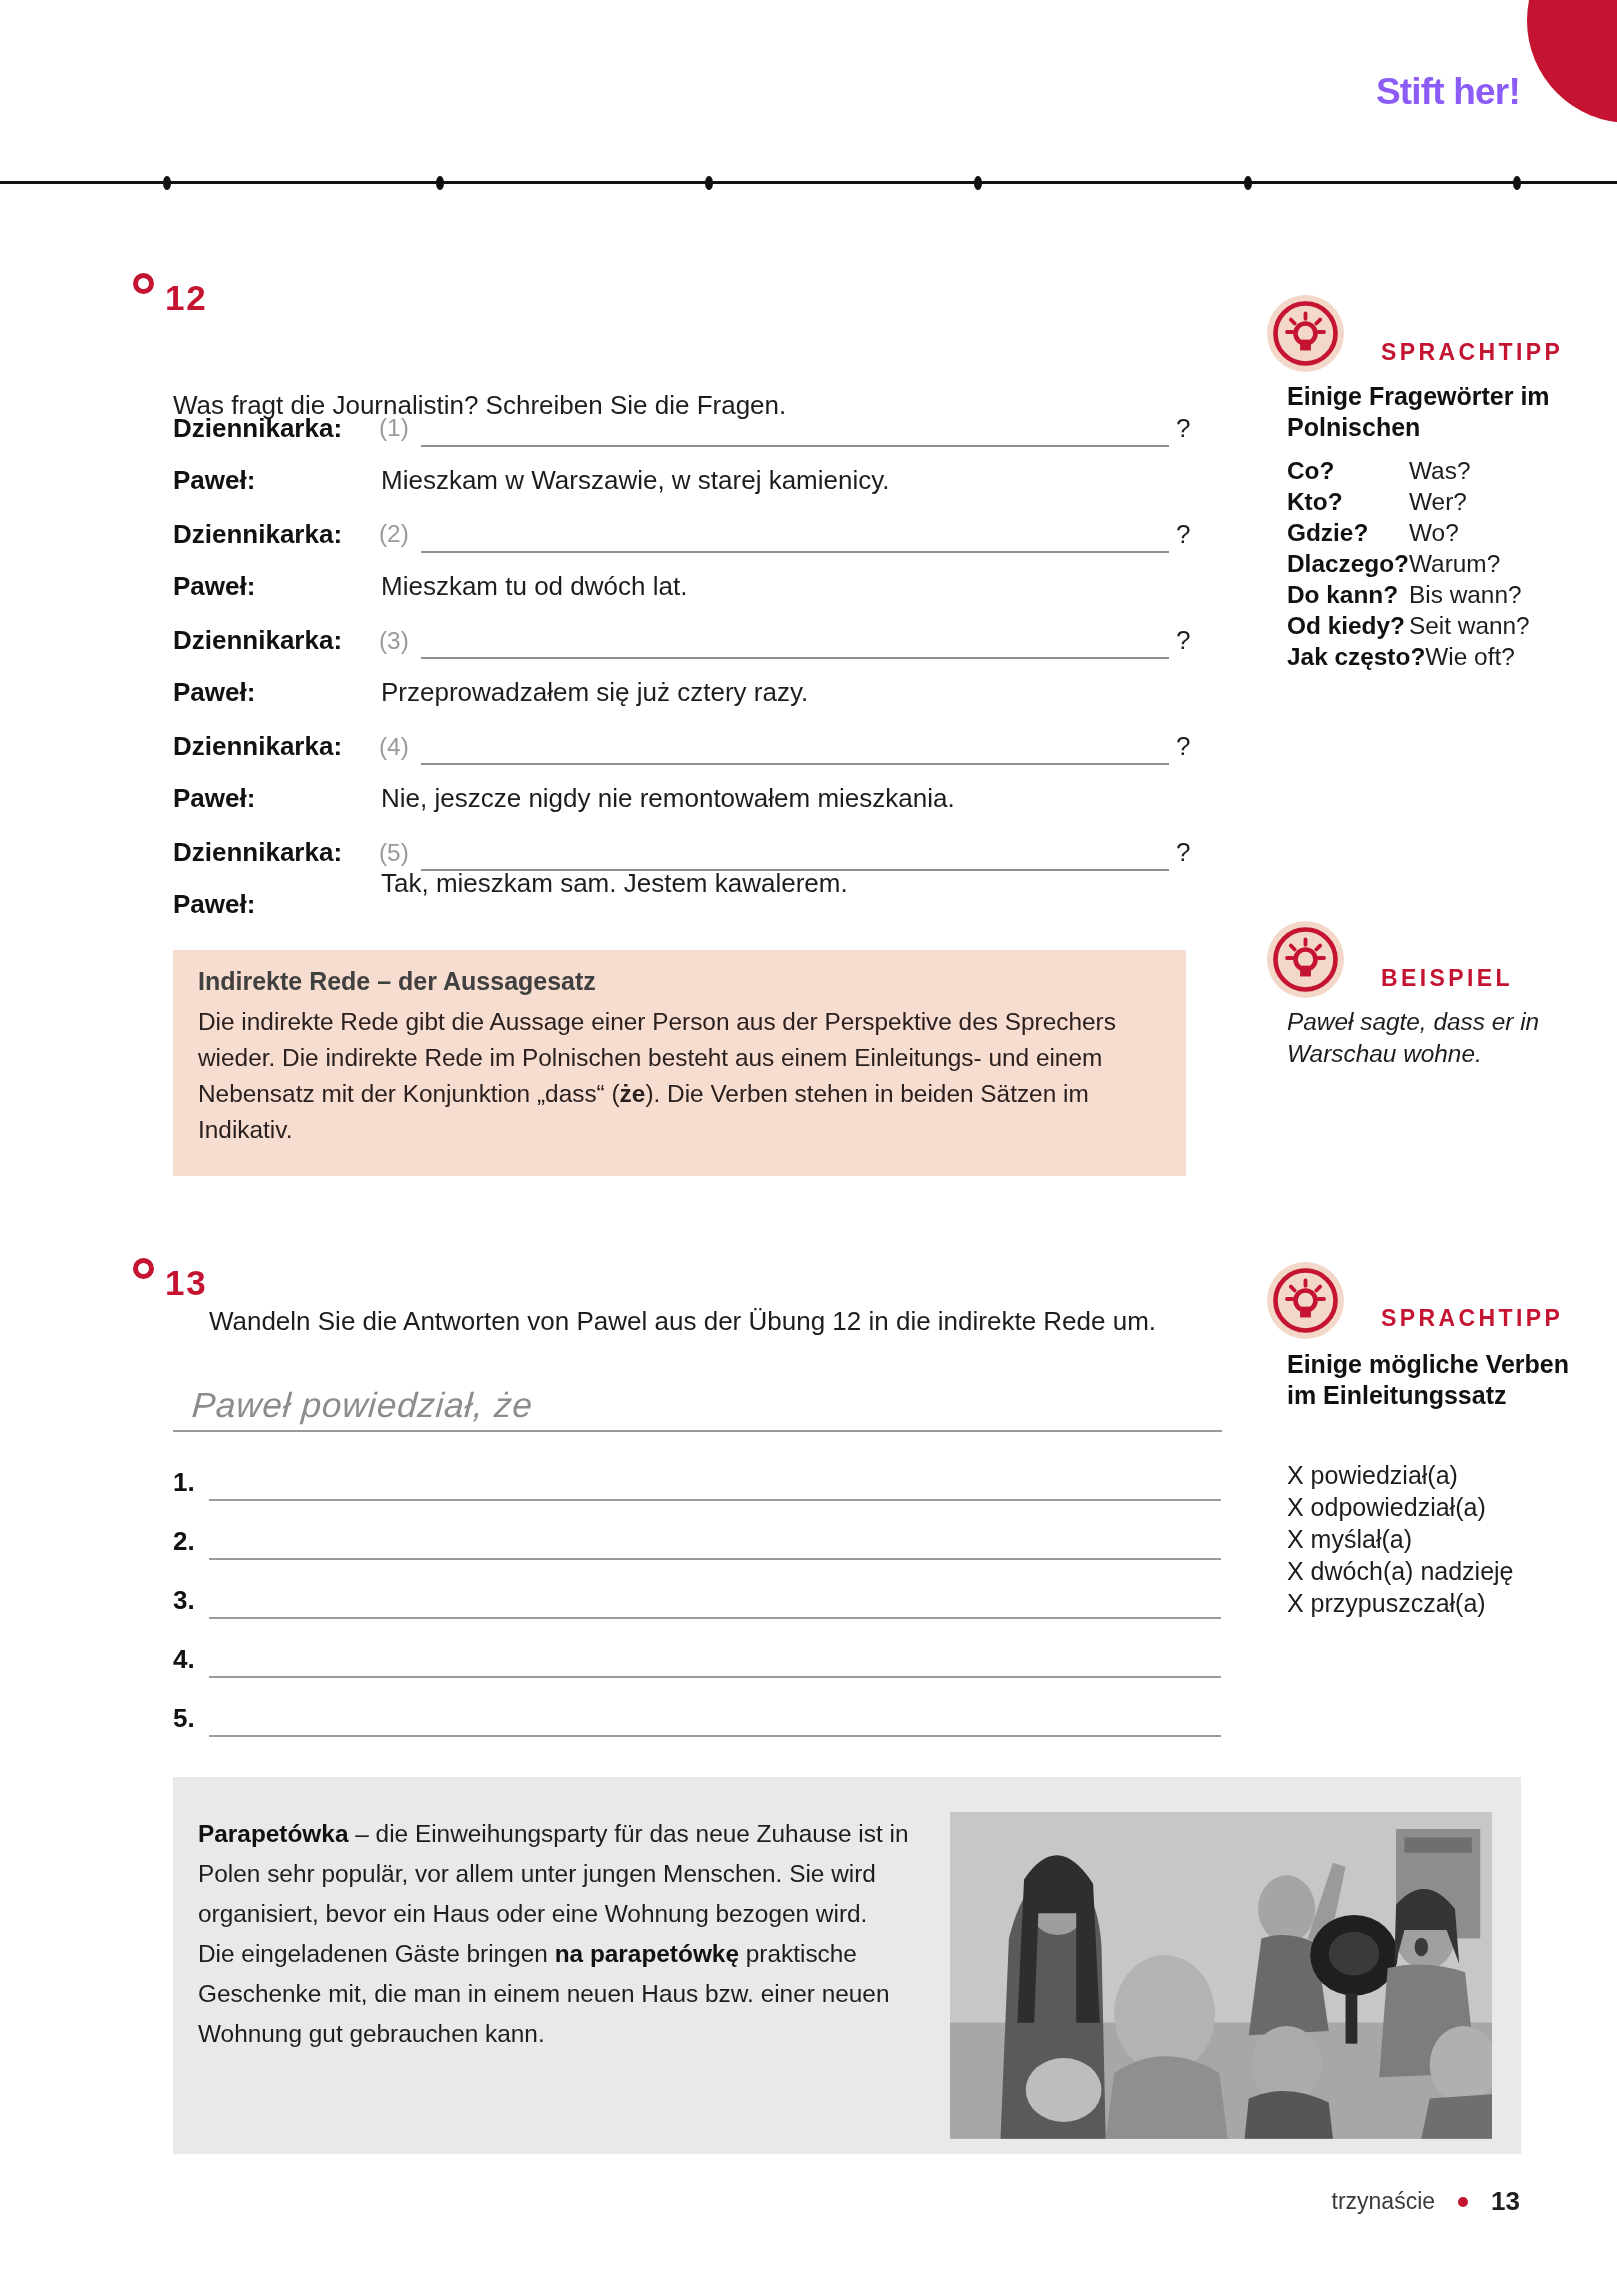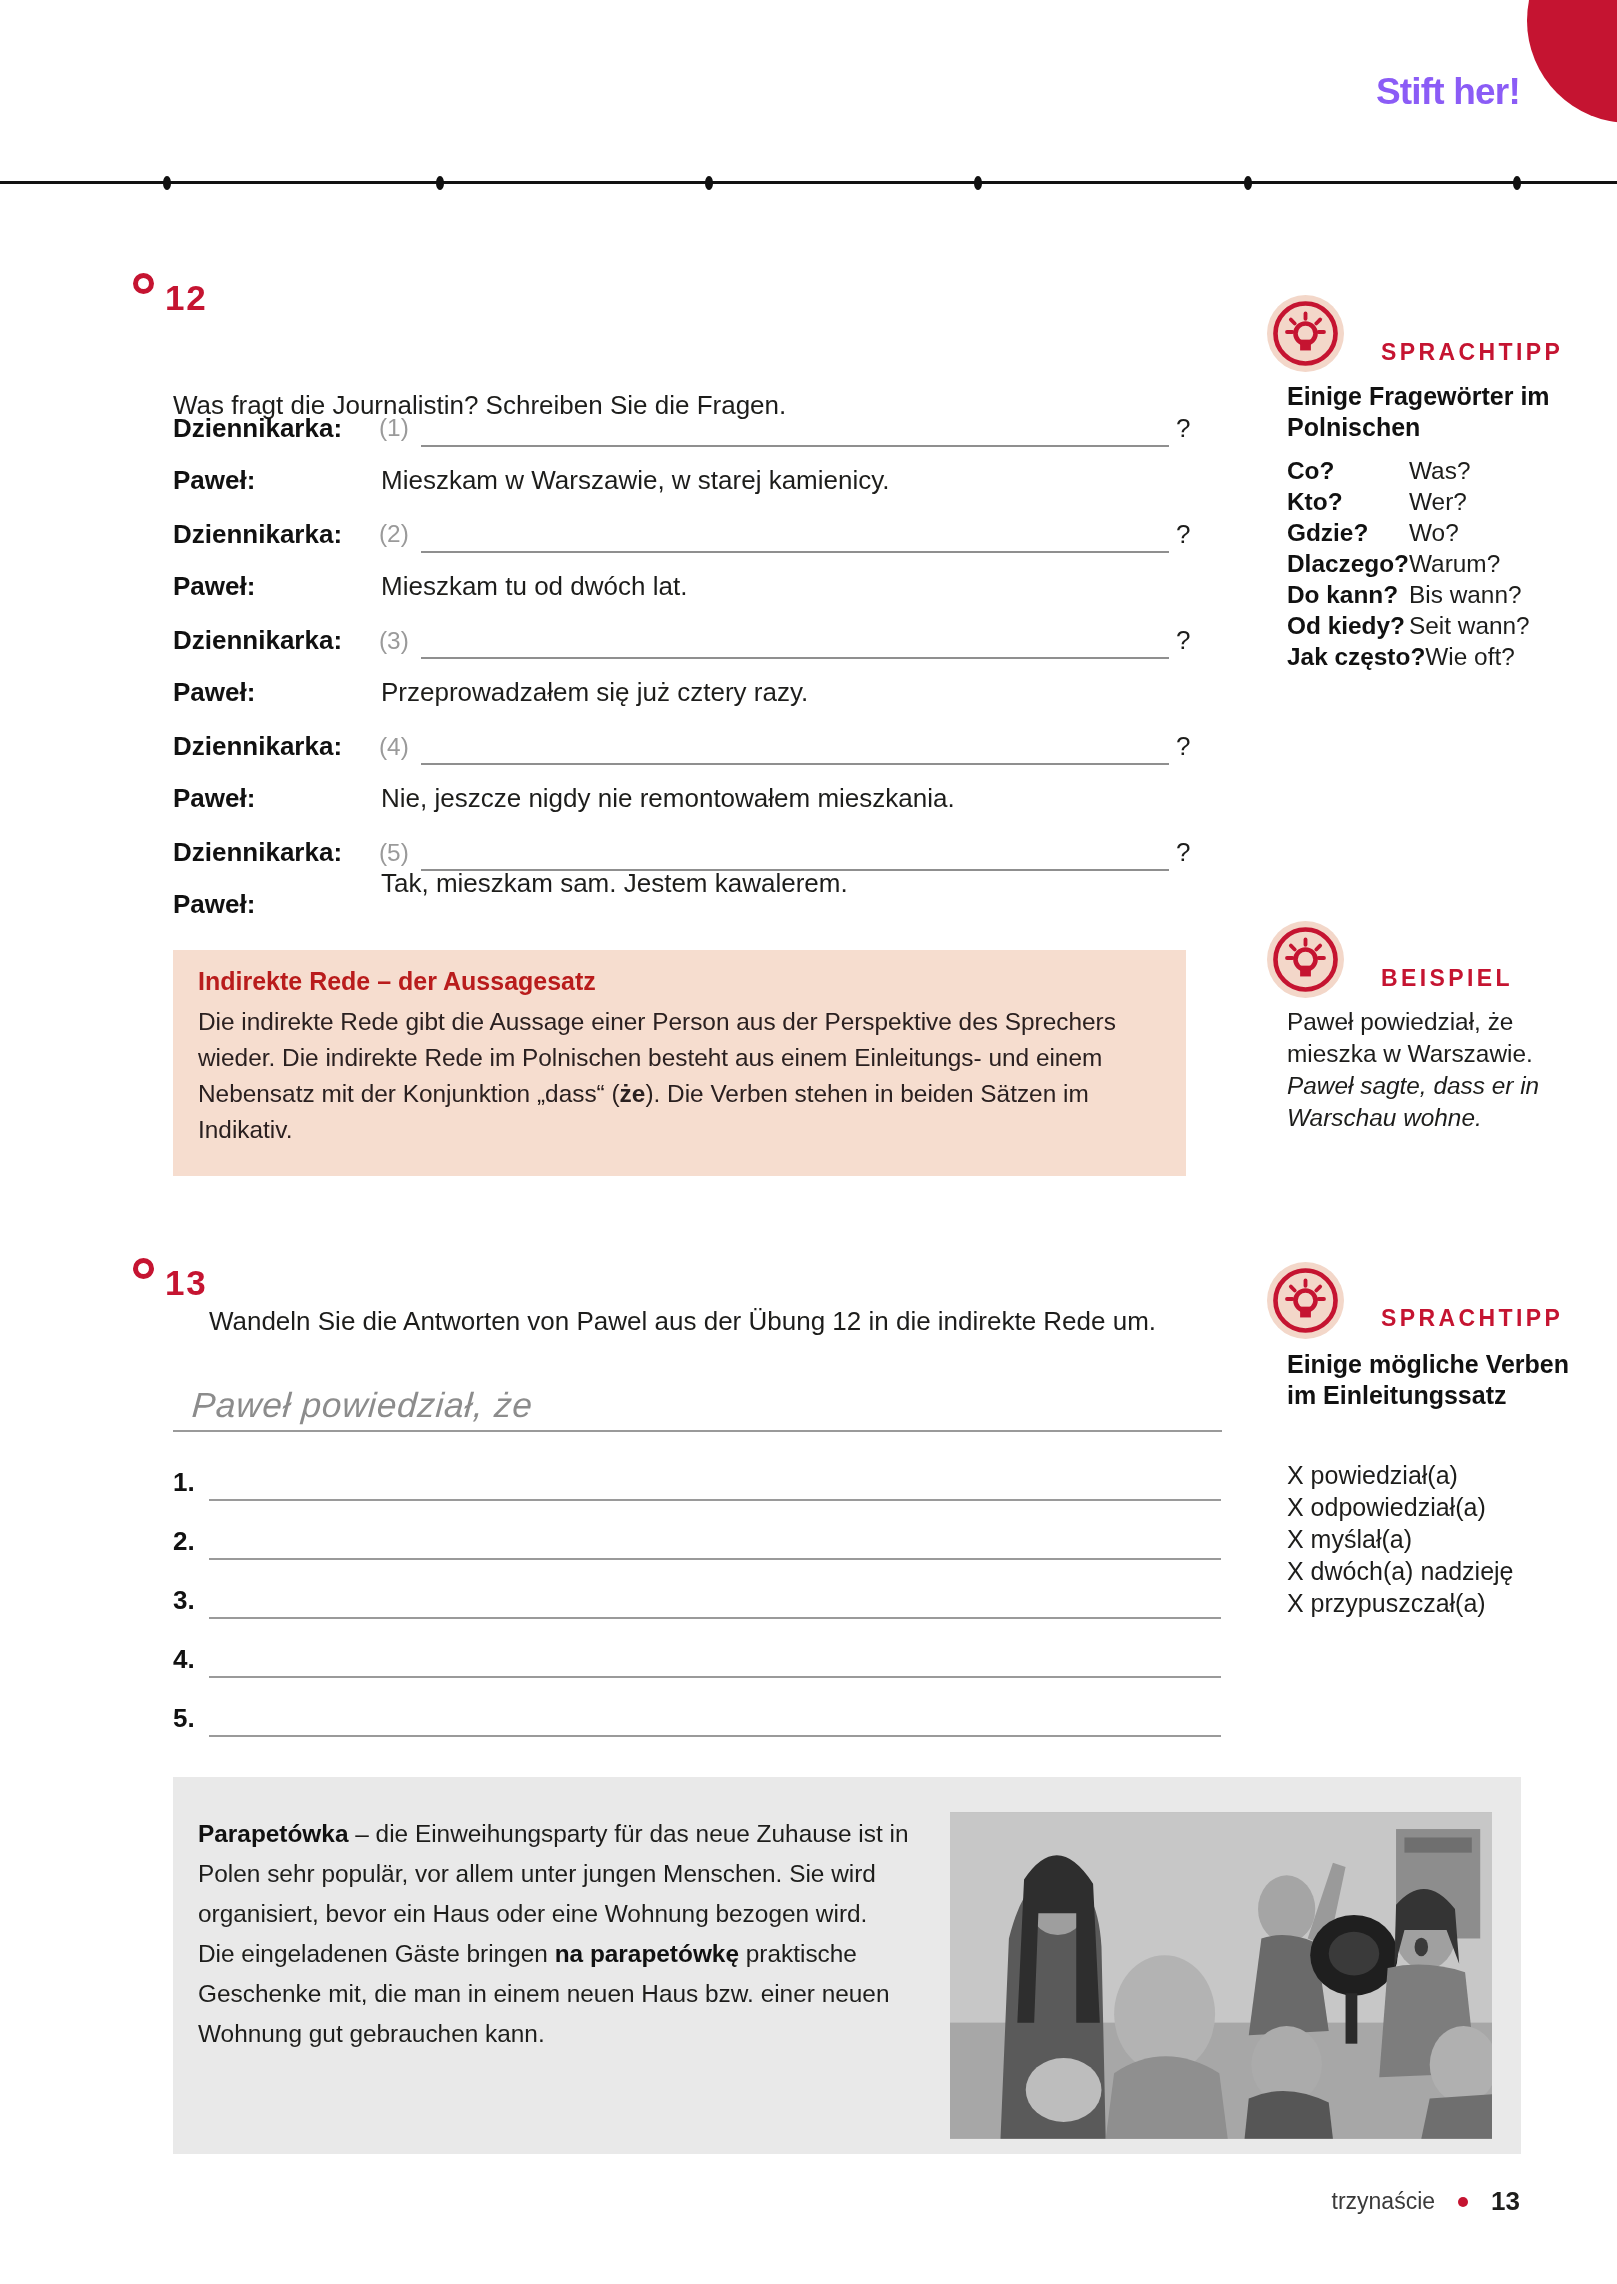--- a/index.html
+++ b/index.html
@@ -22,21 +22,21 @@
 
   
   .dlg-label{position:absolute;left:173px;font-size:26px;font-weight:bold;color:#111;}
   .dlg-num{position:absolute;left:379px;font-size:24.4px;color:#9a9a9a;}
   .dlg-rule{position:absolute;left:421px;width:748px;border-bottom:2.5px solid #8f8f8f;}
   .dlg-q{position:absolute;left:1176px;font-size:26px;color:#1d1d1b;}
   .dlg-answer{position:absolute;left:381px;font-size:26px;color:#1d1d1b;}
 
   
   .grammar-box{position:absolute;left:173px;top:950px;width:1013px;height:226px;background:#f6ddcf;}
-  .grammar-title{position:absolute;left:25px;top:17px;font-size:25px;font-weight:bold;color:#b91c1c;}
+  .grammar-title{position:absolute;left:25px;top:17px;font-size:25px;font-weight:bold;color:#404040;}
   .grammar-body{position:absolute;left:25px;top:54px;width:931px;font-size:24.4px;line-height:36px;color:#2a2020;}
 
   
   .tip-icon{position:absolute;width:77px;height:77px;}
   .tip-label{position:absolute;left:1381px;font-size:23px;font-weight:bold;color:#c51431;letter-spacing:3.4px;}
   .tip-heading{position:absolute;left:1287px;width:293px;font-size:25px;font-weight:bold;line-height:31px;color:#111;}
   .tip-pairs{position:absolute;left:1287px;width:246px;font-size:24.4px;line-height:31px;color:#1d1d1b;}
   .tip-pair .pl{font-weight:bold;display:inline-block;min-width:122px;color:#111;}
   .tip-text{position:absolute;left:1287px;width:280px;font-size:24.4px;line-height:32px;color:#1d1d1b;}
   .tip-text .de-italic{font-style:italic;}
@@ -151,21 +151,20 @@
   <circle cx="50" cy="50" r="13" fill="none" stroke="#c51431" stroke-width="6"></circle>
   <rect x="43" y="58" width="14" height="14" fill="#c51431"></rect>
   <line x1="50" y1="24" x2="50" y2="31" stroke="#c51431" stroke-width="5" stroke-linecap="round"></line>
   <line x1="31" y1="32" x2="36" y2="37" stroke="#c51431" stroke-width="5" stroke-linecap="round"></line>
   <line x1="69" y1="32" x2="64" y2="37" stroke="#c51431" stroke-width="5" stroke-linecap="round"></line>
   <line x1="26" y1="48" x2="33" y2="48" stroke="#c51431" stroke-width="5" stroke-linecap="round"></line>
   <line x1="74" y1="48" x2="67" y2="48" stroke="#c51431" stroke-width="5" stroke-linecap="round"></line>
 </svg>
 <div class="tip-label" style="top:965px">BEISPIEL</div>
 <div class="tip-text" style="top:1006px">
-  <div>Paweł powiedział, że mieszka w Warszawie.</div>
   <div class="de-italic">Paweł sagte, dass er in Warschau wohne.</div>
 </div>
 
 <span class="ex-ring" style="left:133px;top:1258px;"></span>
 <div class="ex-num" style="left:165px;top:1263px;">13</div>
 <div class="ex-instruction" style="top:1297px;width:1019px;text-align:center;">Wandeln Sie die Antworten von Pawel aus der Übung 12 in die indirekte Rede um.</div>
 
 <div class="handwriting">Paweł powiedział, że</div>
 <div class="hw-rule" style="top:1398px;height:32px"></div>
 

